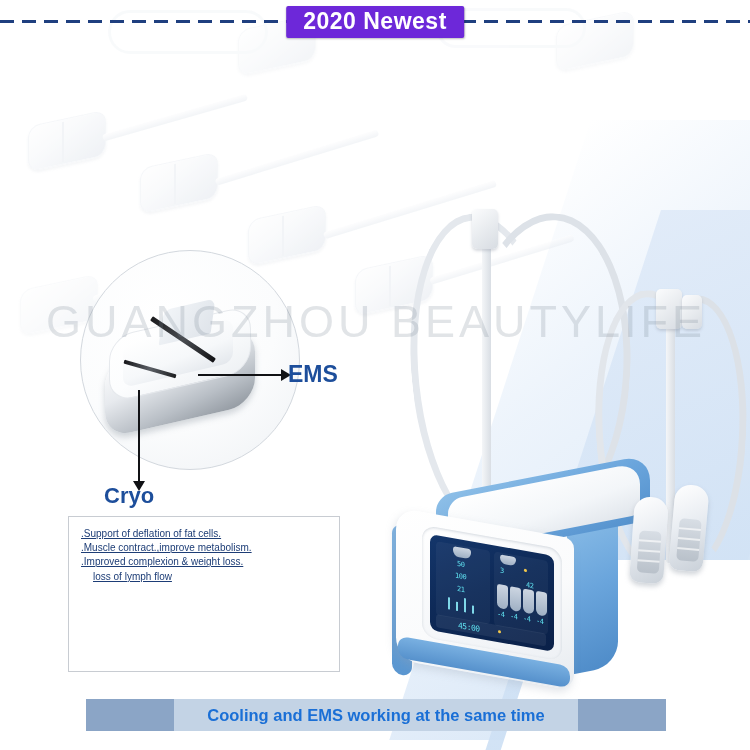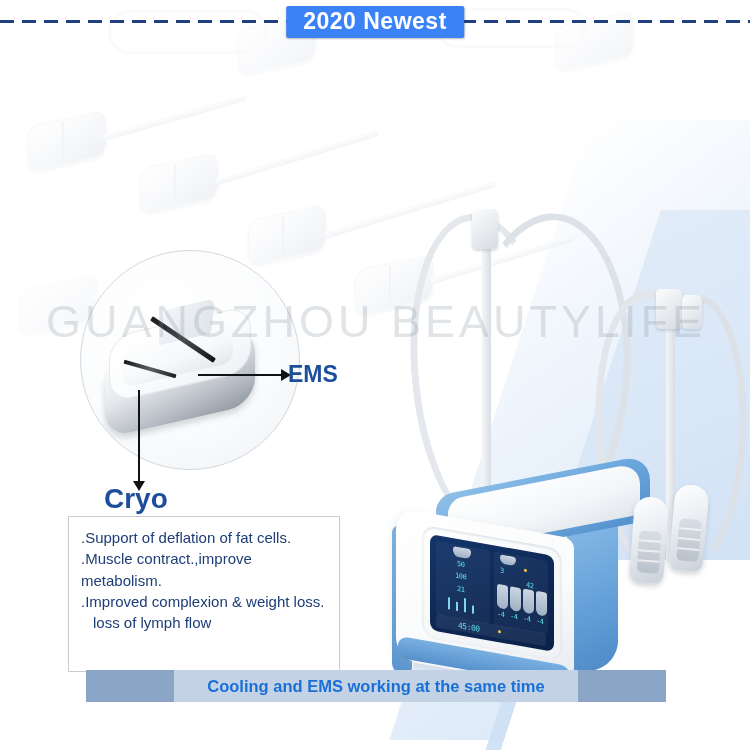--- a/index.html
+++ b/index.html
@@ -76,21 +76,21 @@
     position: absolute;
     left: 0; top: 20px; width: 750px; height: 3px;
     background-image: linear-gradient(to right, #1f3f7f 0 14px, transparent 14px 22px);
     background-size: 22px 3px;
     background-repeat: repeat-x;
   }
   #badge-newest {
     position: absolute;
     left: 50%; top: 6px;
     transform: translateX(-50%);
-    background: #3b82f6;
+    background: #6d28d9;
     color: #ffffff;
     font-weight: bold;
     font-size: 23px;
     letter-spacing: .5px;
     padding: 4px 17px 5px 17px;
     line-height: 1;
     border-radius: 2px;
     box-shadow: 0 1px 2px rgba(0,0,0,.25);
     white-space: nowrap;
   }
@@ -240,21 +240,21 @@
     content: "";
     position: absolute;
     left: -5px; bottom: -9px;
     border-top: 10px solid #111215;
     border-left: 6px solid transparent;
     border-right: 6px solid transparent;
   }
   #cryo-label {
     position: absolute;
     left: 104px; top: 483px;
-    font-size: 28px; font-weight: bold;
+    font-size: 22px; font-weight: bold;
     color: #1d4e9b;
     z-index: 14;
   }
 
   
   #info-box {
     position: absolute;
     left: 68px; top: 516px;
     width: 272px; height: 156px;
     border: 1px solid #c8ccd2;
@@ -263,22 +263,23 @@
     z-index: 14;
   }
   #info-intro {
     color: #4b5560;
     font-size: 13.2px;
     line-height: 1.28;
     margin-bottom: 12px;
   }
   .info-bullet {
     color: #1d3d76;
-    font-size: 15px;
+    font-size: 10px;
     line-height: 1.42;
+    text-decoration: underline;
   }
   .info-bullet .cont { display: block; padding-left: 12px; }
 
   
   #machine {
     position: absolute;
     left: 360px; top: 185px;
     width: 390px; height: 470px;
     z-index: 10;
   }
@@ -453,21 +454,21 @@
   .handle .grip-line {
     position: absolute; left: 0; width: 22px; height: 2px;
     background: rgba(255,255,255,.65);
   }
   #handle1 { left: 272px; top: 312px; transform: rotate(4deg); }
   #handle2 { left: 312px; top: 300px; transform: rotate(5deg); }
 
   
   #caption-bar {
     position: absolute;
-    left: 86px; top: 670px;
+    left: 86px; top: 699px;
     width: 580px; height: 32px;
     display: flex;
     z-index: 20;
   }
   .cap-end {
     width: 88px; height: 100%;
     background: #8ba5c6;
   }
   #cap-middle {
     flex: 1;

